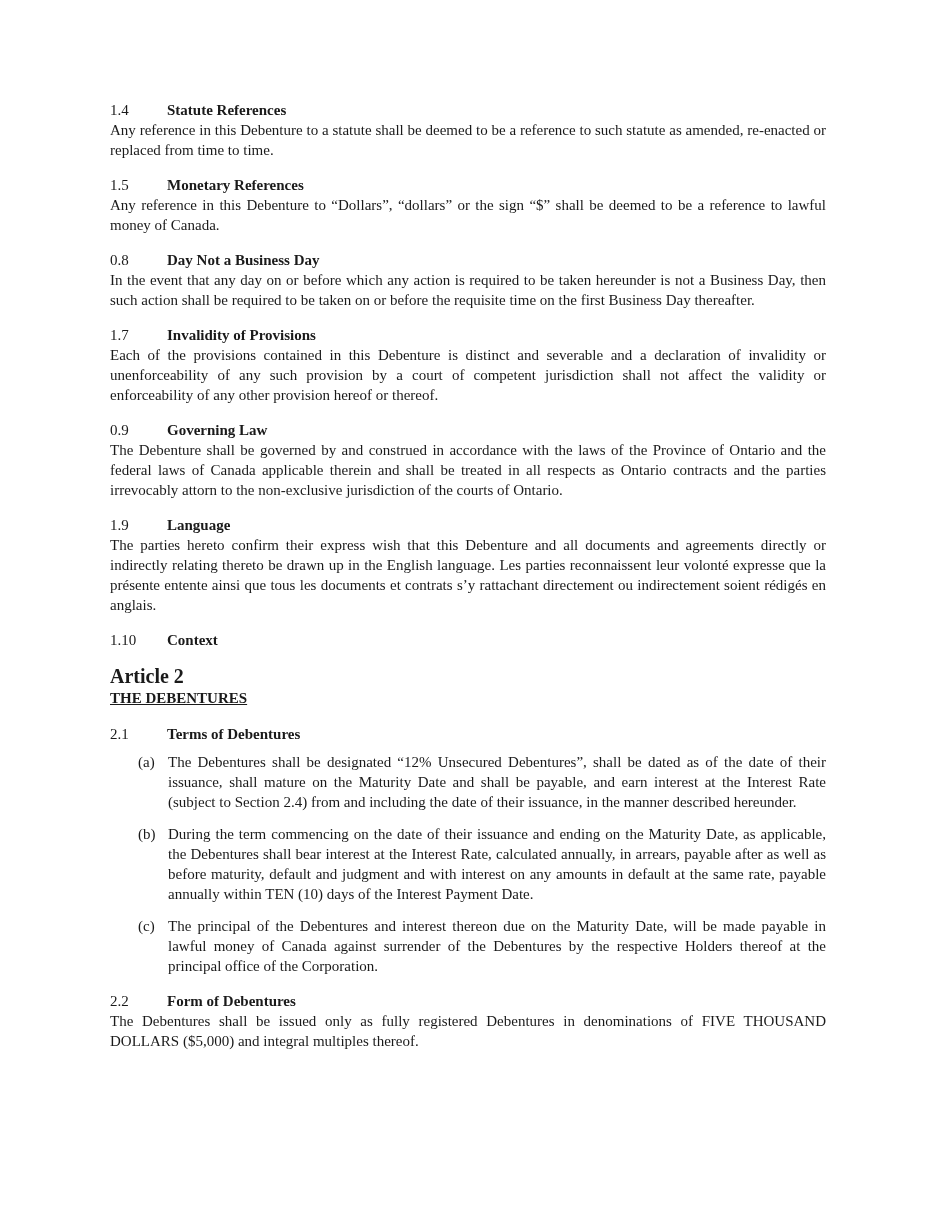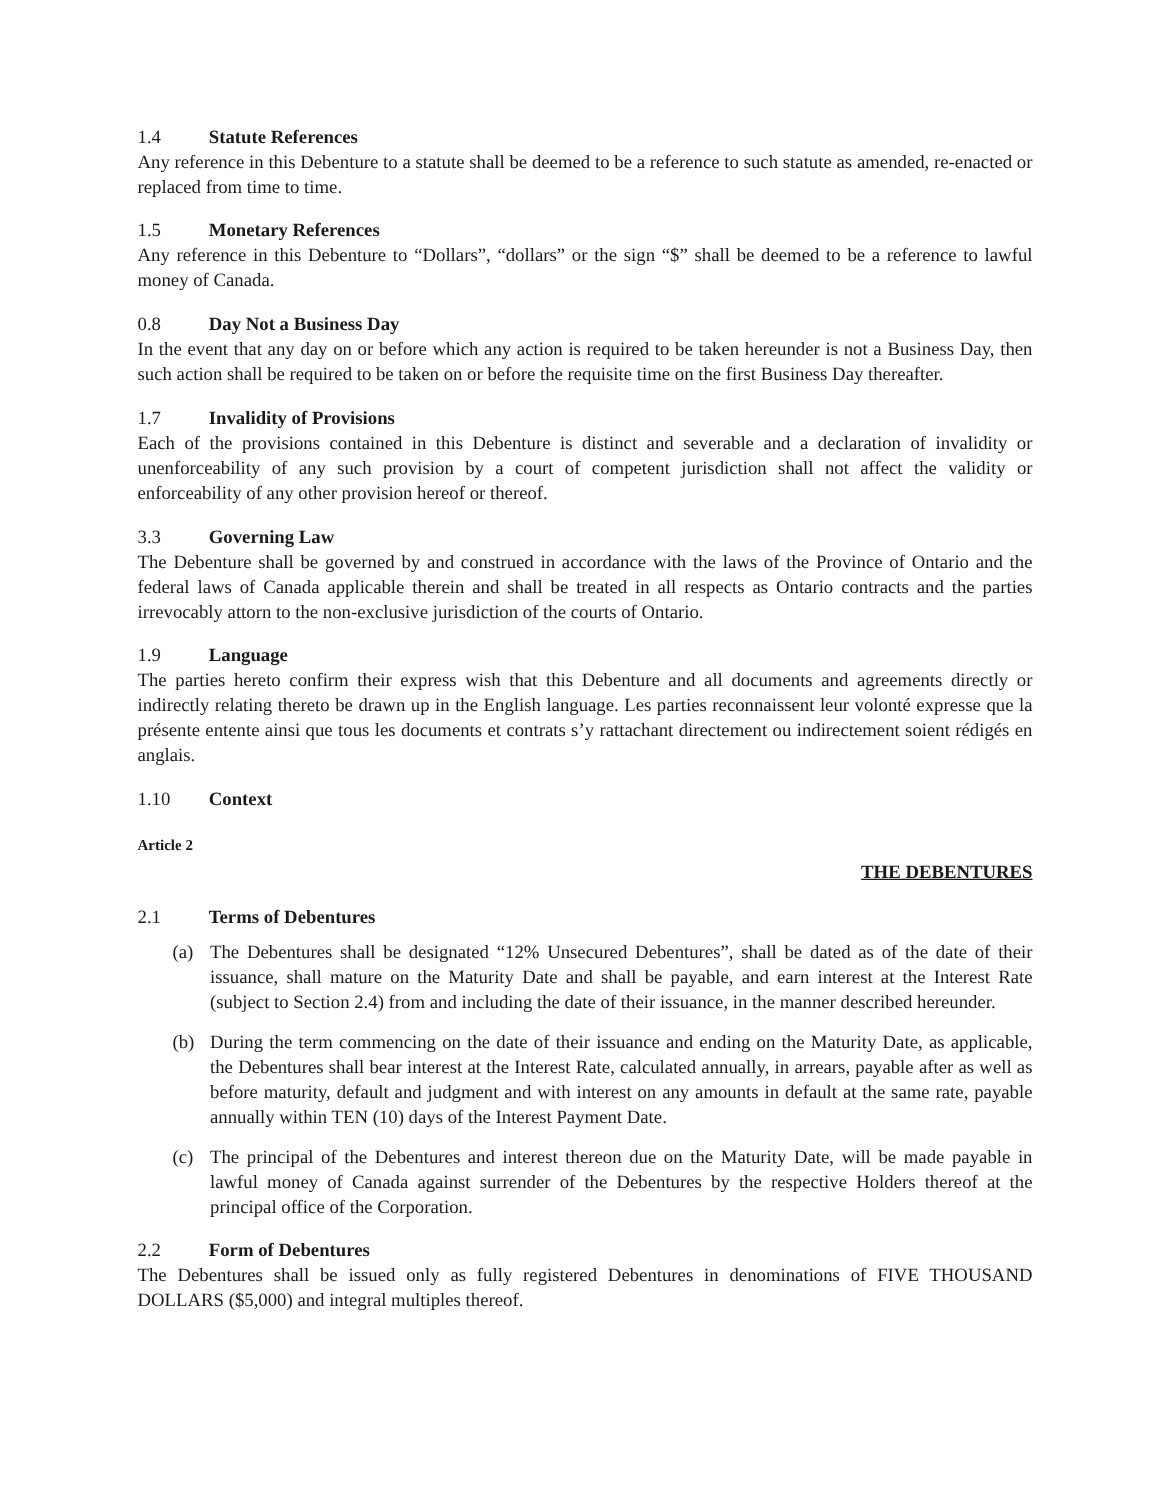--- a/index.html
+++ b/index.html
@@ -39,28 +39,27 @@
   }
   .sec-body {
     margin: 0;
     text-align: justify;
   }
   .article-block {
     margin: 15px 0 15px 0;
   }
   .article-num {
     font-weight: bold;
-    font-size: 12px;
+    font-size: 20px;
     line-height: 22px;
   }
   .article-title {
     font-weight: bold;
     text-decoration: underline;
     line-height: 22px;
-    text-align: right;
   }
   .items {
     margin-top: 8px;
   }
   .item {
     display: flex;
     margin: 0 0 12px 0;
     padding-left: 28px;
   }
   .item-label {
@@ -111,21 +110,21 @@
     <section class="sec">
       <div class="sec-head">
         <span class="sec-num">1.7</span>
         <span class="sec-title">Invalidity of Provisions</span>
       </div>
       <p class="sec-body">Each of the provisions contained in this Debenture is distinct and severable and a declaration of invalidity or unenforceability of any such provision by a court of competent jurisdiction shall not affect the validity or enforceability of any other provision hereof or thereof.</p>
     </section>
 
     <section class="sec">
       <div class="sec-head">
-        <span class="sec-num">3.3</span>
+        <span class="sec-num">0.9</span>
         <span class="sec-title">Governing Law</span>
       </div>
       <p class="sec-body">The Debenture shall be governed by and construed in accordance with the laws of the Province of Ontario and the federal laws of Canada applicable therein and shall be treated in all respects as Ontario contracts and the parties irrevocably attorn to the non-exclusive jurisdiction of the courts of Ontario.</p>
     </section>
 
     <section class="sec">
       <div class="sec-head">
         <span class="sec-num">1.9</span>
         <span class="sec-title">Language</span>
       </div>

